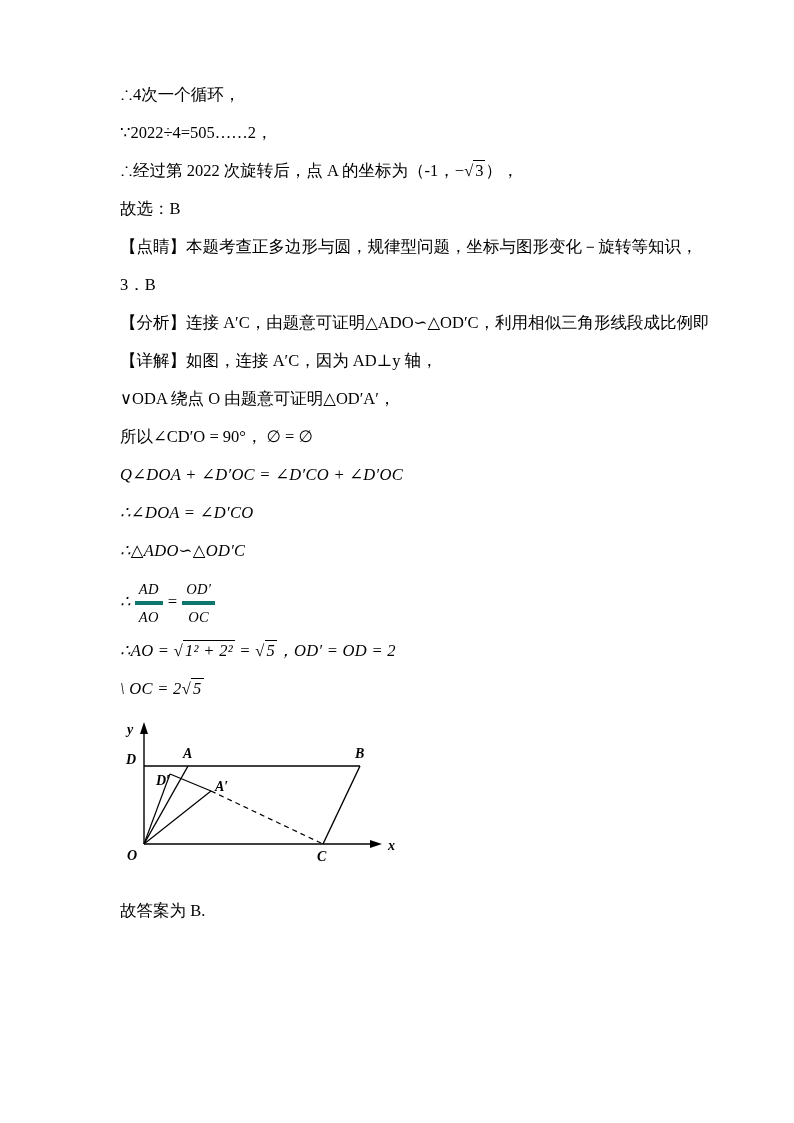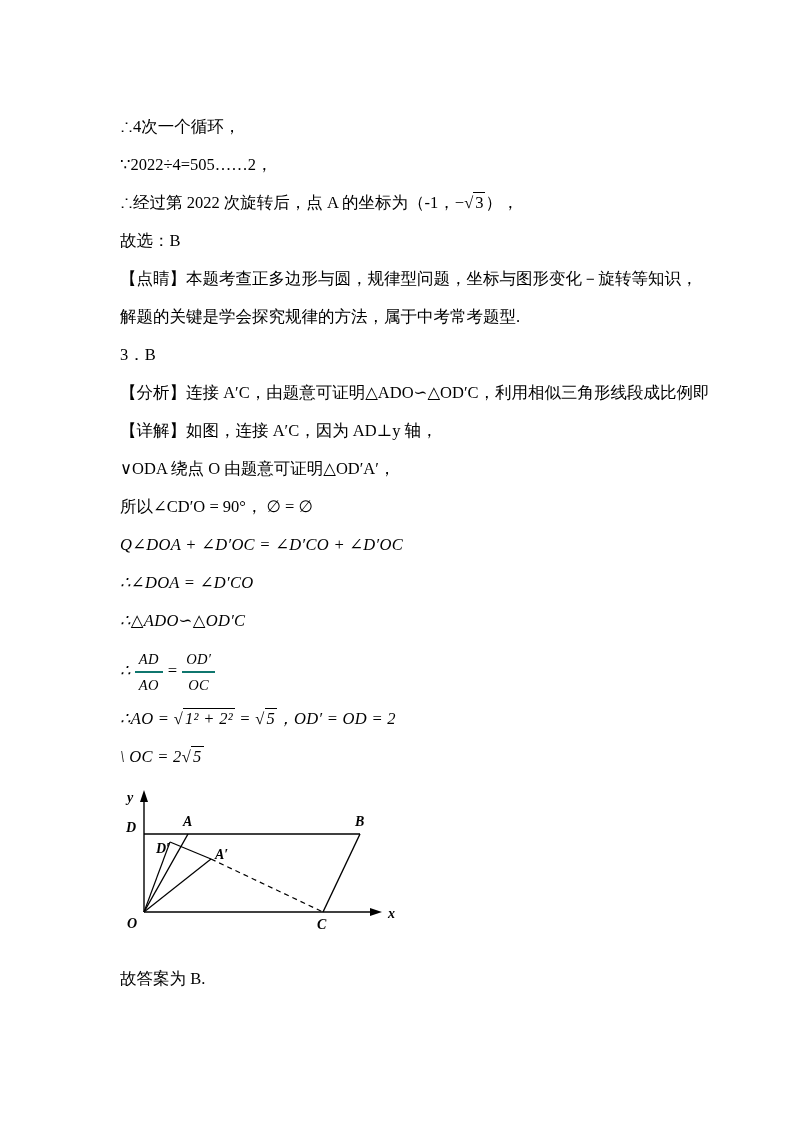--- a/index.html
+++ b/index.html
@@ -1,49 +1,48 @@
 <!DOCTYPE html>
 <html><head>
 <meta charset="utf-8">
 <style>
   html,body{margin:0;padding:0;}
   body{
     width:794px;height:1123px;background:#ffffff;color:#000;
     font-family:"Liberation Serif","DejaVu Serif",serif;
     overflow:hidden;
   }
-  .doc{padding:116px 30px 0 120px;}
+  .doc{padding:84px 30px 0 120px;}
   .line{
     margin:0 0 16px 0;font-size:16.5px;line-height:22px;white-space:nowrap;
   }
   .math{font-style:italic;letter-spacing:0.3px;}
   .frac-line{margin-bottom:12px;}
   .frac{display:inline-block;text-align:center;vertical-align:middle;font-size:14.5px;margin:0 4px;}
-  .frac .num{display:block;border-bottom:2px solid #0f766e;padding:0 4px 1px 4px;}
+  .frac .num{display:block;border-bottom:4px solid #0f766e;padding:0 4px 1px 4px;}
   .frac .den{display:block;padding:1px 4px 0 4px;}
   .sqrt{white-space:nowrap;}
   .sqrt .sym{font-style:normal;}
   .sqrt .rad{border-top:1px solid #000;padding:0 2px;}
   .figure{margin:4px 0 10px -6px;}
   .fig-label{font-family:"Liberation Serif",serif;font-weight:bold;font-style:italic;font-size:14px;}
   .answer{margin-top:20px;}
 </style>
 </head>
 <body>
 
 <div class="doc">
 
   <p class="line">∴4次一个循环，</p>
   <p class="line">∵2022÷4=505……2，</p>
 
   <p class="line"><span>∴经过第 2022 次旋转后，点 A 的坐标为（-1，−</span><span class="sqrt"><span class="sym">√</span><span class="rad">3</span></span><span>），</span></p>
 
   <p class="line">故选：B</p>
   <p class="line">【点睛】本题考查正多边形与圆，规律型问题，坐标与图形变化－旋转等知识，</p>
-  <p class="line">解题的关键是学会探究规律的方法，属于中考常考题型.</p>
   <p class="line">3．B</p>
   <p class="line">【分析】连接 A′C，由题意可证明△ADO∽△OD′C，利用相似三角形线段成比例即</p>
   <p class="line">【详解】如图，连接 A′C，因为 AD⊥y 轴，</p>
   <p class="line">∨ODA 绕点 O 由题意可证明△OD′A′，</p>
   <p class="line">所以∠CD′O = 90°， ∅ = ∅</p>
   <p class="line math">Q∠DOA + ∠D′OC = ∠D′CO + ∠D′OC</p>
   <p class="line math">∴∠DOA = ∠D′CO</p>
   <p class="line math">∴△ADO∽△OD′C</p>
 
   <p class="line math frac-line"><span>∴</span><span class="frac"><span class="num">AD</span><span class="den">AO</span></span><span>=</span><span class="frac"><span class="num">OD′</span><span class="den">OC</span></span></p>

